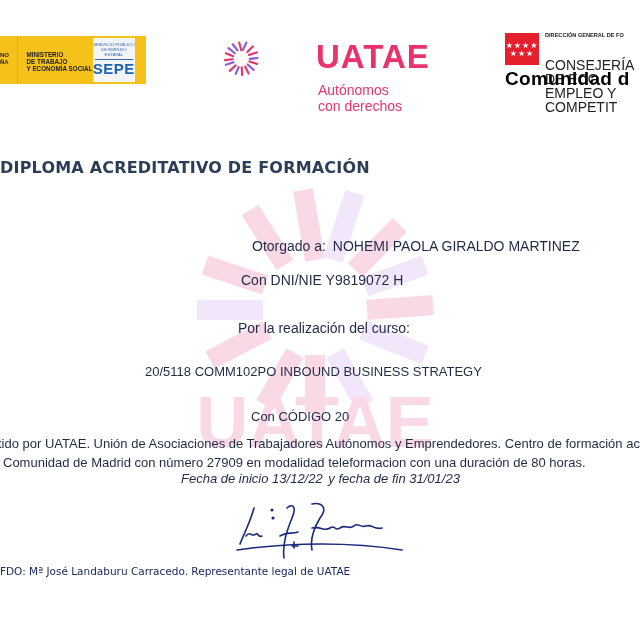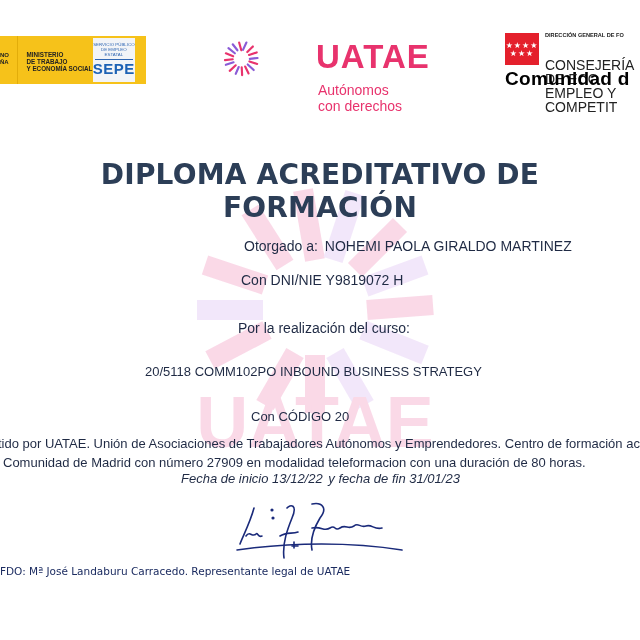--- a/index.html
+++ b/index.html
@@ -45,23 +45,23 @@
     .cam-stars { color: #fff; font-size: 8px; line-height: 8px; text-align: center; padding-top: 9px; letter-spacing: 1px; }
     .cam-dir { left: 545px; top: 32px; font-size: 5.6px; font-weight: bold; color: #222; white-space: nowrap; }
     .cam-cons { left: 545px; top: 58px; font-size: 14px; color: #222; line-height: 14px; white-space: pre-line; }
     .cam-big { left: 505px; top: 68px; font-size: 19px; font-weight: bold; color: #000; white-space: nowrap; letter-spacing: 0.3px; }
 
     
     .watermark { left: 180px; top: 185px; width: 270px; height: 270px; opacity: 0.32; }
 
     
     .title {
-      left: 0; width: 640px; top: 158px; text-align: center;
+      left: 0; width: 640px; top: 158px; text-align: left;
       font-family: "DejaVu Sans", sans-serif; font-weight: bold;
-      font-size: 28px; color: #2c3e57; letter-spacing: 0.2px;
+      font-size: 16px; color: #2c3e57; letter-spacing: 0.2px;
     }
     .t { font-size: 14px; color: #1f2a44; white-space: nowrap; }
     .sm { font-size: 13px; color: #1f2a44; white-space: nowrap; }
 
     .sig { left: 232px; top: 498px; width: 185px; height: 65px; }
     .fdo {
       left: 0; width: 524px; top: 565px;
       font-size: 10.5px; font-weight: normal; color: #1b2b60;
       font-family: "DejaVu Sans", sans-serif;
     }
@@ -132,21 +132,21 @@
     <line x1="-48" y1="25" x2="-105" y2="55" stroke="#f08ab8"></line>
     <line x1="-20" y1="48" x2="-50" y2="100" stroke="#f08ab8"></line>
     <line x1="20" y1="48" x2="50" y2="100" stroke="#d9b6f0"></line>
     <line x1="0" y1="50" x2="0" y2="108" stroke="#f08ab8"></line>
   </g>
   <text x="135" y="262" text-anchor="middle" font-family="Liberation Sans, sans-serif" font-weight="bold" font-size="72" fill="#f08ab8">UATAE</text>
 </svg>
 
 <div class="abs title">DIPLOMA ACREDITATIVO DE FORMACIÓN</div>
 
-<div class="abs t" style="left:244px; top:238px;">
+<div class="abs t" style="left:252px; top:238px;">
   <span>Otorgado a:</span>
   <span style="margin-left:3px;">NOHEMI PAOLA GIRALDO MARTINEZ</span>
 </div>
 
 <div class="abs t" style="left:241px; top:272px;">
   <span>Con DNI/NIE</span>
   <span>Y9819072 H</span>
 </div>
 
 <div class="abs t" style="left:238px; top:320px;">Por la realización del curso:</div>

